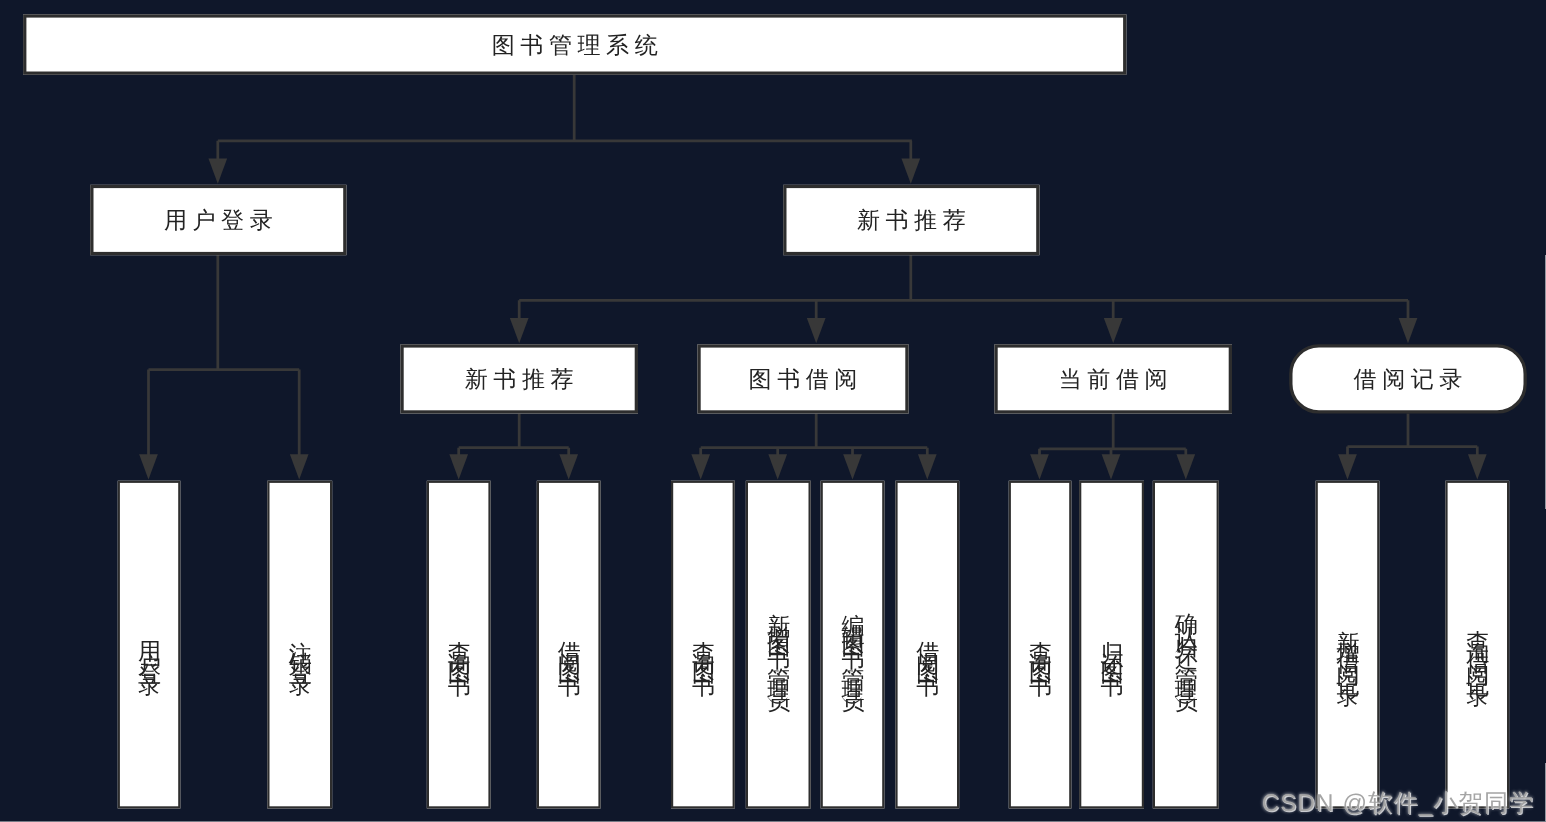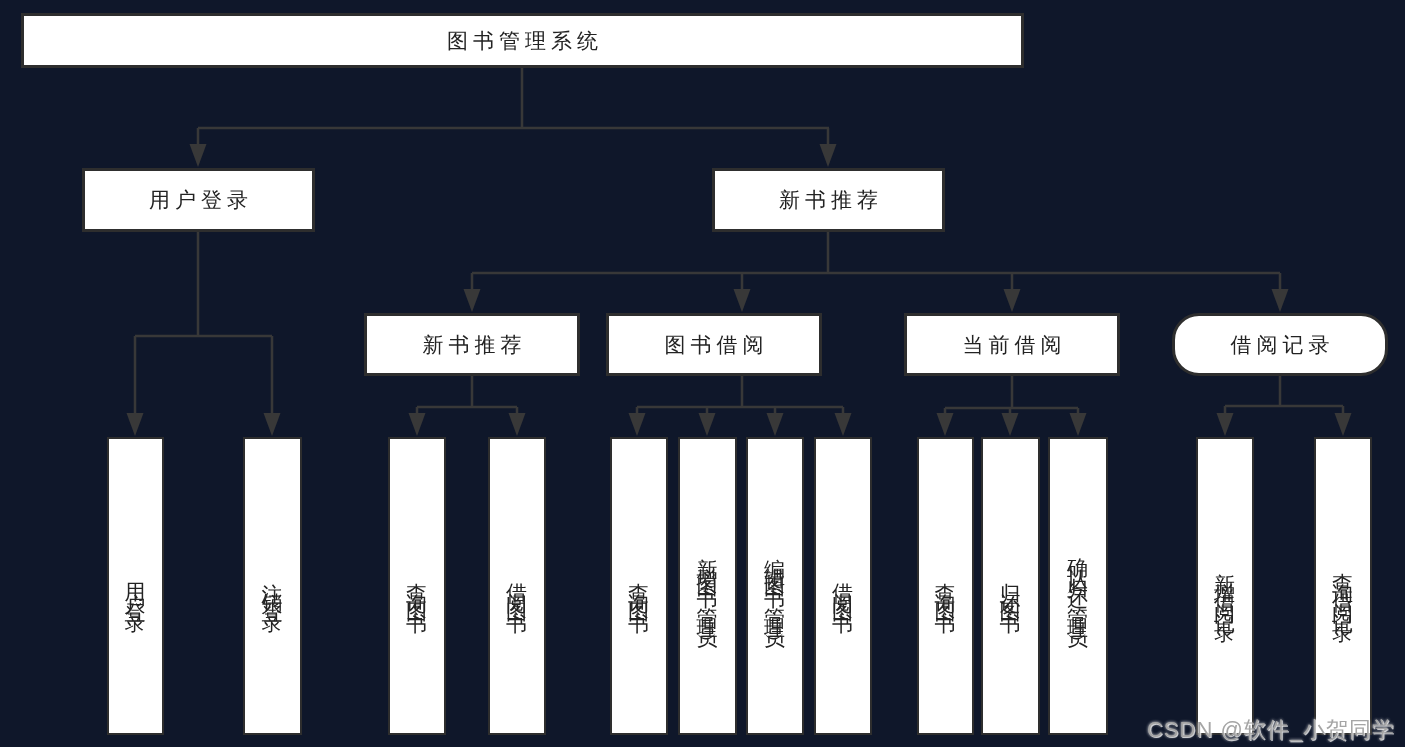--- a/index.html
+++ b/index.html
@@ -95,21 +95,21 @@
       <polygon points="1334.5,413 1351.5,413 1343,436"></polygon>
     </g>
   </svg>
 
   <div class="box" style="left:21px; top:13px; width:1003px; height:55px;">图书管理系统</div>
 
   <div class="box" style="left:82px; top:168px; width:233px; height:64px;">用户登录</div>
   <div class="box" style="left:712px; top:168px; width:233px; height:64px;">新书推荐</div>
 
   <div class="box" style="left:364px; top:313px; width:216px; height:63px;">新书推荐</div>
-  <div class="box" style="left:606px; top:313px; width:216px; height:63px;">图书借阅</div>
+  <div class="box" style="left:634px; top:313px; width:192px; height:63px;">图书借阅</div>
   <div class="box" style="left:904px; top:313px; width:216px; height:63px;">当前借阅</div>
   <div class="box" style="left:1172px; top:313px; width:216px; height:63px;border-radius:27px;">借阅记录</div>
 
   <div class="box leaf" style="left:107px; top:437px; width:57px; height:298px;">
     <span class="vtext">用户登录</span>
   </div>
   <div class="box leaf" style="left:243px; top:437px; width:59px; height:298px;">
     <span class="vtext">注销登录</span>
   </div>
 

